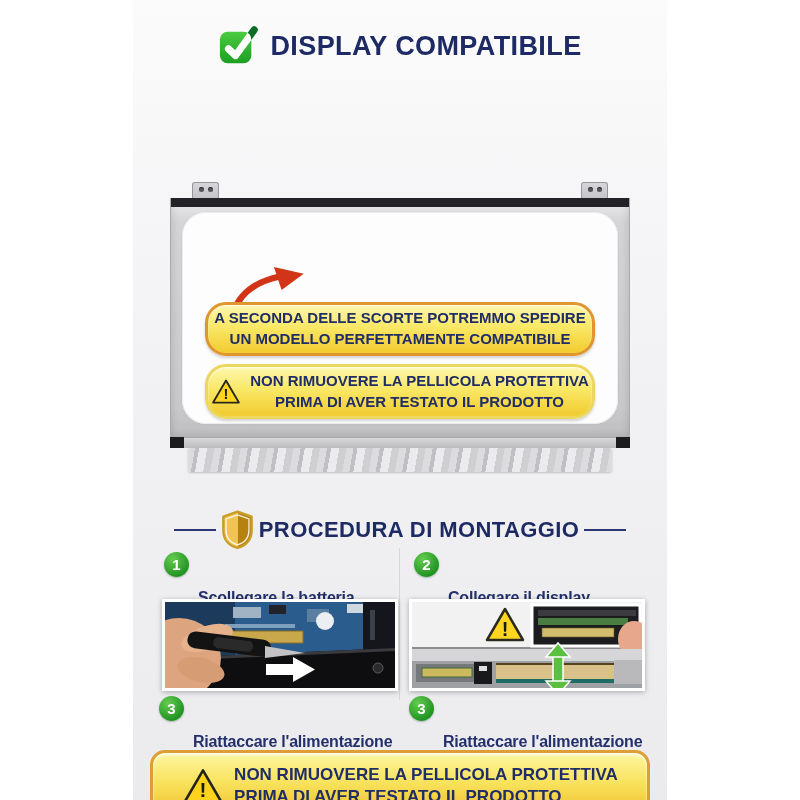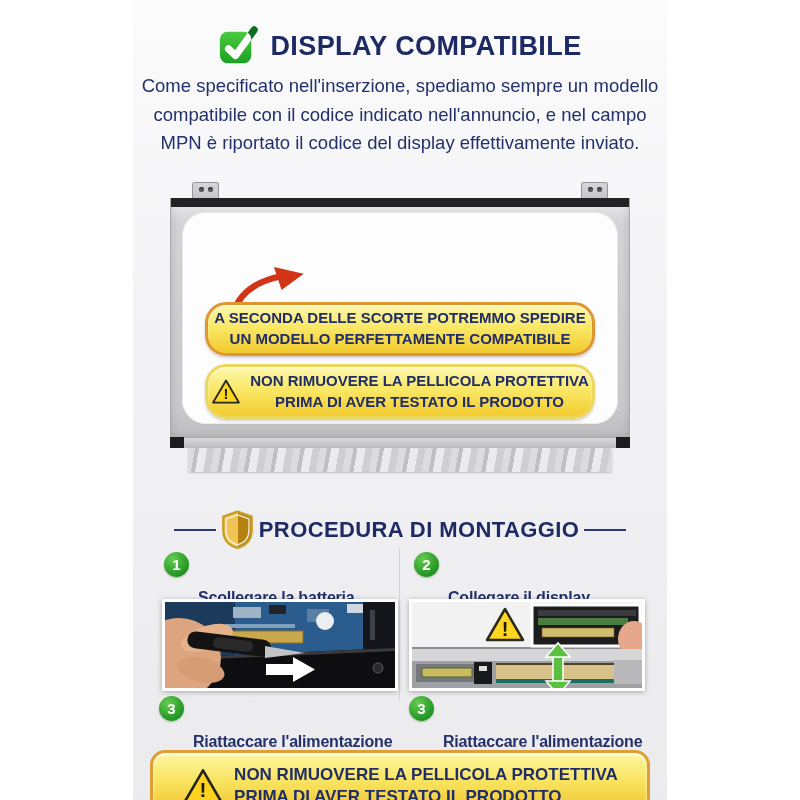--- a/index.html
+++ b/index.html
@@ -90,21 +90,20 @@
               <rect x="2" y="6" width="33" height="33" rx="8"></rect>
             </clipPath>
         </defs>
         <path d="M11 24 L18.5 31 L38 4" fill="none" stroke="#0c6e22" stroke-width="7.5" stroke-linecap="round" stroke-linejoin="round"></path>
         <rect x="2" y="6" width="33" height="33" rx="8" fill="url(#cg)"></rect>
         <path d="M11 24 L18.5 31 L38 4" fill="none" stroke="#ffffff" stroke-width="7.5" stroke-linecap="round" stroke-linejoin="round" clip-path="url(#cc)"></path>
       </svg>
       <h1>DISPLAY COMPATIBILE</h1>
     </div>
 
-    <p class="intro">Come specificato nell'inserzione, spediamo sempre un modello compatibile con il codice indicato nell'annuncio, e nel campo MPN è riportato il codice del display effettivamente inviato.</p>
 
     <div class="panel">
       <div class="bracket l">
           <i></i>
           <i></i>
         </div>
       <div class="bracket r">
           <i></i>
           <i></i>
         </div>

